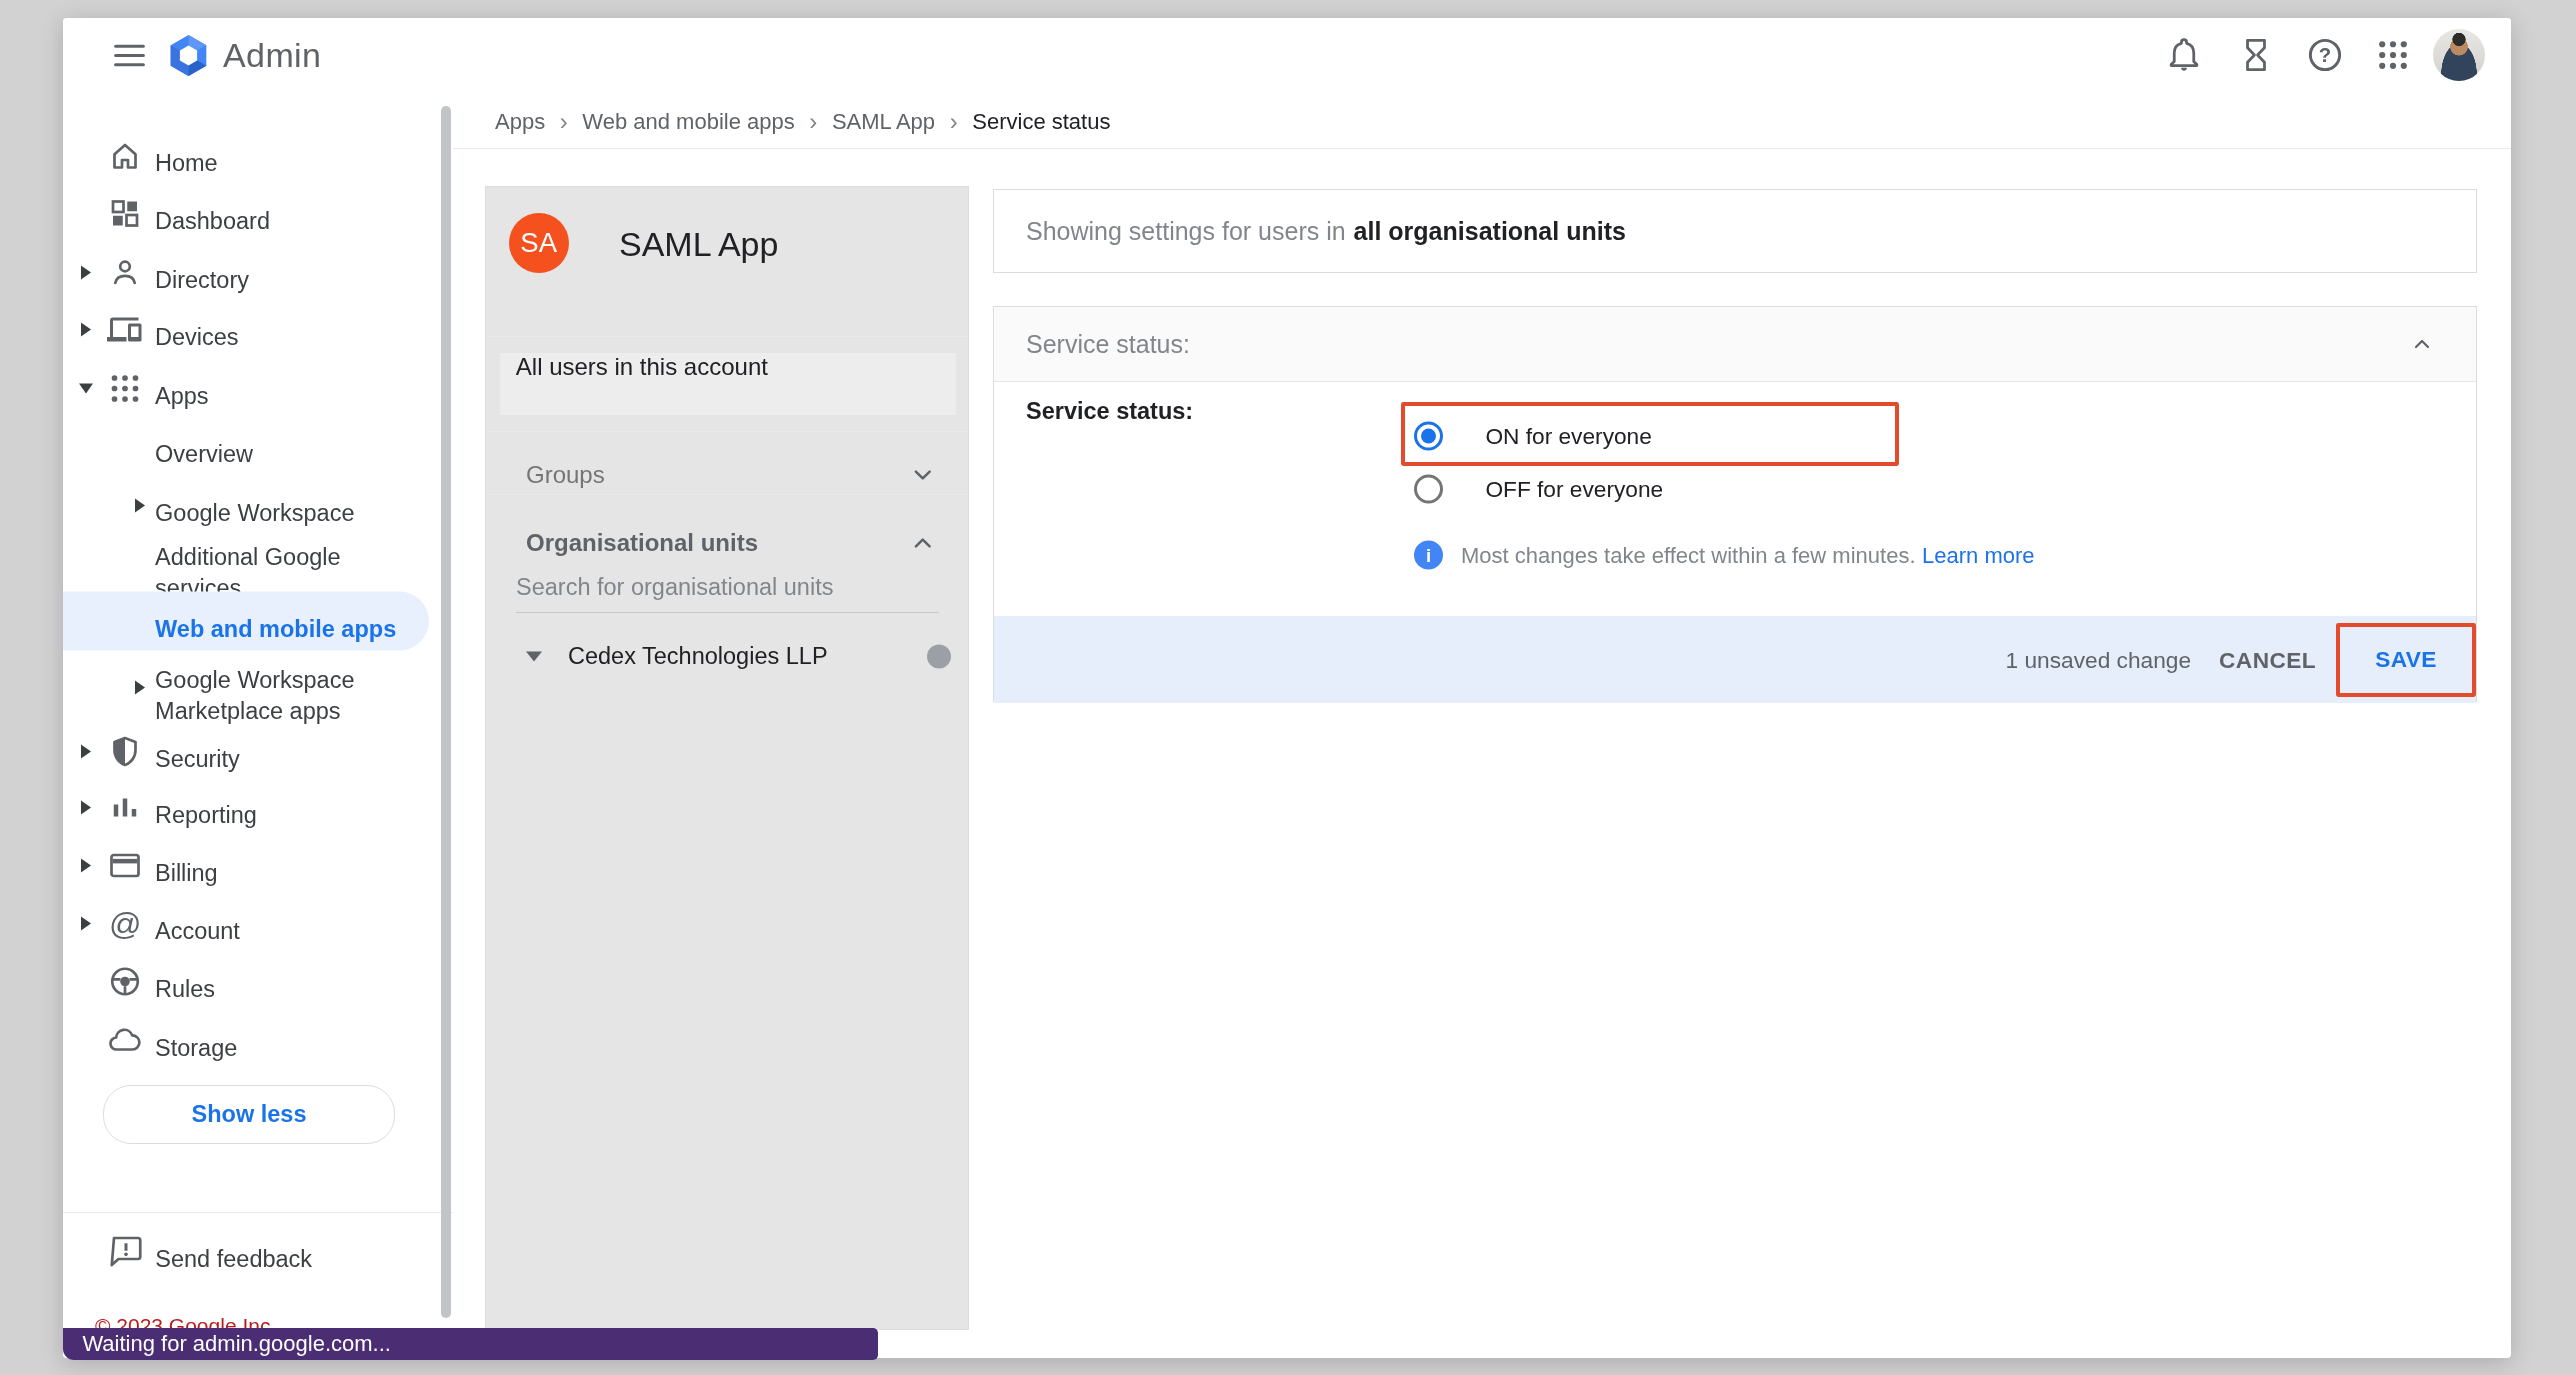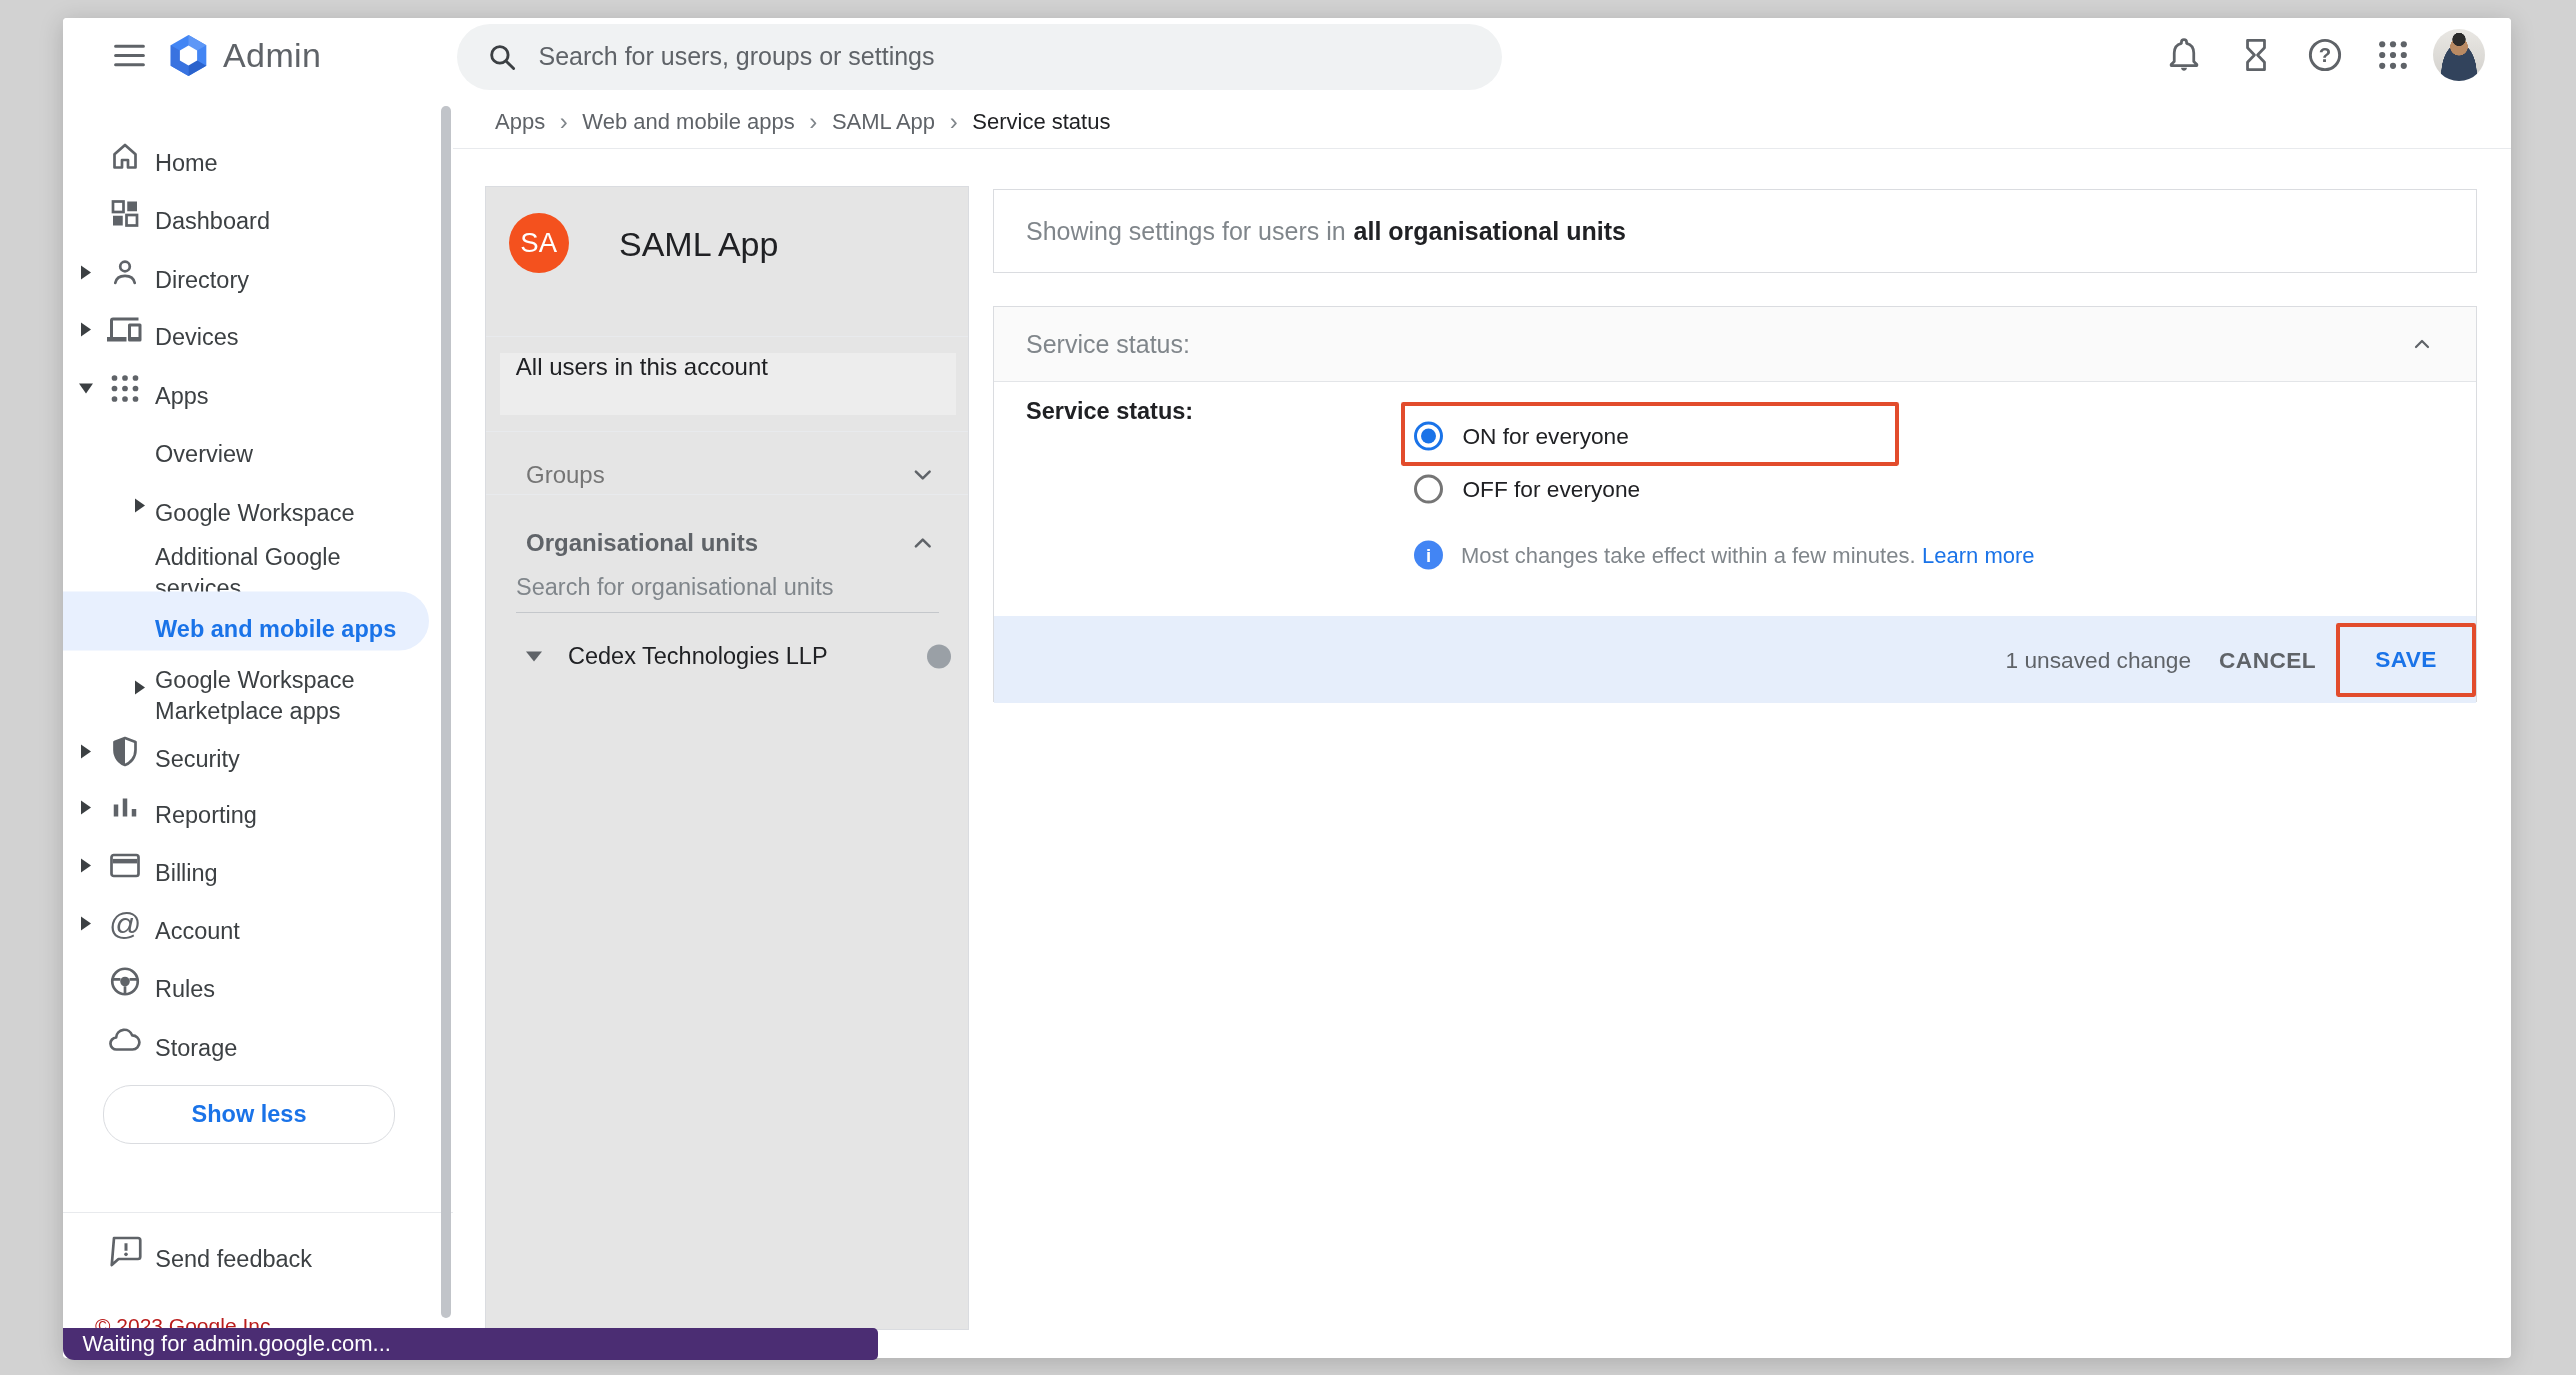--- a/index.html
+++ b/index.html
@@ -77,21 +77,21 @@
     display:flex;align-items:center;}
   .scope-card .t1{margin-left:32px;font-size:25px;color:#80868b;}
   .scope-card .t2{margin-left:8px;font-size:25px;color:#202124;font-weight:bold;}
   .svc-card{position:absolute;left:930px;top:288px;width:1484px;height:396px;background:#fff;border:0.8px solid #dadce0;box-sizing:border-box;}
   .svc-header{position:absolute;left:0;right:0;top:0;height:74px;background:#fafafa;border-bottom:0.8px solid #e3e5e8;cursor:pointer;}
   .svc-header .lbl{position:absolute;left:32px;top:37px;transform:translateY(-50%);font-size:25px;color:#80868b;}
   .svc-header .chev{position:absolute;right:42px;top:37px;transform:translateY(-50%);width:24px;height:24px;}
   .svc-label{position:absolute;left:32px;top:104px;transform:translateY(-50%);font-size:23.5px;font-weight:bold;color:#202124;}
   .hl-box{position:absolute;border:4px solid #e24c2c;border-radius:2.4px;box-sizing:border-box;pointer-events:none;}
   .hl-radio{left:407px;top:95px;width:498px;height:64px;}
-  .radio-row{position:absolute;left:420px;transform:translateY(-50%);display:flex;align-items:center;cursor:pointer;}
+  .radio-row{position:absolute;left:420px;transform:translateY(-50%);display:flex;align-items:center;cursor:pointer;gap:23px;}
   .radio{width:29px;height:29px;border-radius:50%;border:3.2px solid #757575;box-sizing:border-box;position:relative;flex:0 0 auto;}
   .radio.on{border-color:#1a73e8;}
   .radio.on::after{content:"";position:absolute;left:4px;top:4px;right:4px;bottom:4px;border-radius:50%;background:#1a73e8;}
   .radio-row .rlbl{margin-left:19.4px;font-size:22.7px;color:#202124;}
   .info-row{position:absolute;left:420px;top:248px;transform:translateY(-50%);display:flex;align-items:center;}
   .info-i{width:29px;height:29px;border-radius:50%;background:#4285f4;color:#fff;font-size:18.6px;font-weight:bold;
     display:flex;align-items:center;justify-content:center;flex:0 0 auto;}
   .info-row .itxt{margin-left:18px;font-size:22px;color:#80868b;}
   .info-row a{color:#1a73e8;text-decoration:none;margin-left:6.5px;font-size:22px;cursor:pointer;}
   .svc-footer{position:absolute;left:0;right:0;top:309px;height:87px;background:#e6eefb;}
@@ -120,29 +120,20 @@
       <svg width="47" height="47" viewBox="0 0 24 24">
         <polygon points="12,1.5 21.1,6.75 21.1,17.25 12,22.5 2.9,17.25 2.9,6.75" fill="#4285f4"></polygon>
         <polygon points="12,1.5 21.1,6.75 12,12" fill="#5e97f6"></polygon>
         <polygon points="2.9,6.75 12,12 12,22.5 2.9,17.25" fill="#3973e0"></polygon>
         <polygon points="21.1,17.25 12,22.5 12,12" fill="#2a62cc"></polygon>
         <polygon points="12,6.9 16.4,9.45 16.4,14.55 12,17.1 7.6,14.55 7.6,9.45" fill="#ffffff"></polygon>
       </svg>
     </div>
     <div class="product-name">Admin</div>
 
-    <div class="searchbar">
-      <span class="mag">
-        <svg width="34" height="34" viewBox="0 0 24 24">
-            <circle cx="10.5" cy="10.5" r="5.8" fill="none" stroke="#3c4043" stroke-width="2"></circle>
-            <path d="M15 15l5.2 5.2" stroke="#3c4043" stroke-width="2" stroke-linecap="round"></path>
-          </svg>
-      </span>
-      <input type="text" value="" placeholder="Search for users, groups or settings" style="">
-    </div>
 
     <div class="tb-ic" style="left:2121px">
       <svg width="39" height="39" viewBox="0 0 24 24">
           <path d="M12 21.7c1 0 1.8-.8 1.8-1.8h-3.6c0 1 .8 1.8 1.8 1.8z" fill="#5f6368"></path>
           <path d="M18 16v-5.2c0-2.9-1.6-5.3-4.4-6v-.6a1.6 1.6 0 0 0-3.2 0v.6C7.6 5.5 6 7.9 6 10.8V16l-1.9 1.9v.6h15.8v-.6z" fill="none" stroke="#5f6368" stroke-width="1.7" stroke-linejoin="round"></path>
         </svg>
     </div>
     <div class="tb-ic" style="left:2193px">
       <svg width="37" height="37" viewBox="0 0 24 24">
           <path d="M6.5 2.5h11v4.8L13 12l4.5 4.7v4.8h-11v-4.8L11 12 6.5 7.3z" fill="none" stroke="#5f6368" stroke-width="1.8" stroke-linejoin="round"></path>

